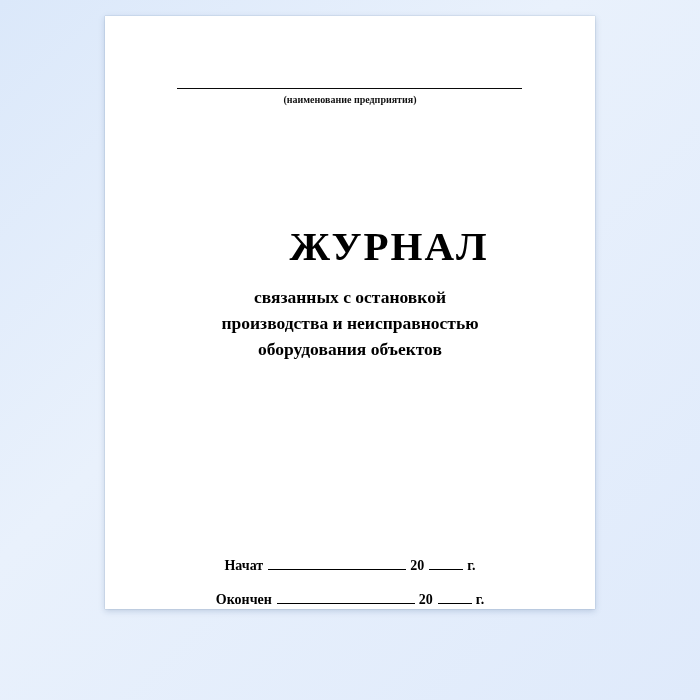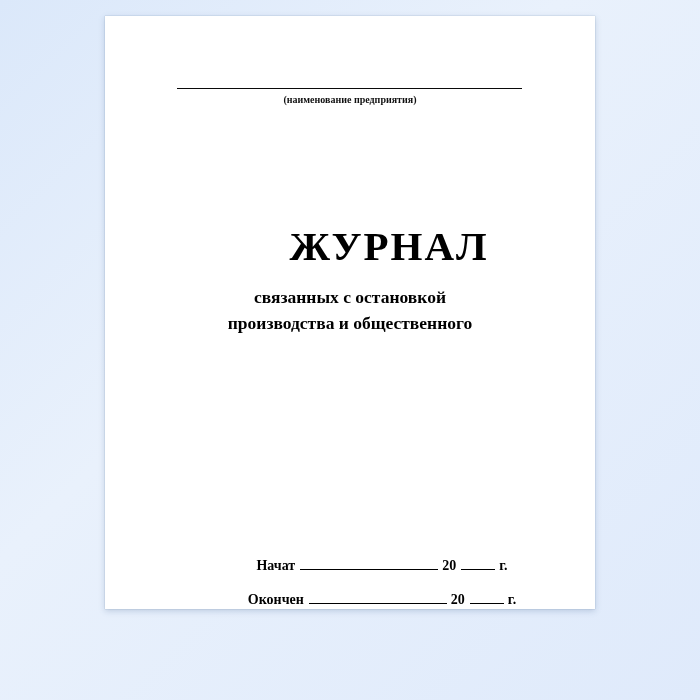--- a/index.html
+++ b/index.html
@@ -83,21 +83,20 @@
   }
   
   .field-row {
     position: absolute;
     width: 490px;
     font-size: 14px;
     font-weight: bold;
     color: #000;
     text-align: center;
     white-space: nowrap;
-    padding-left: 32px;
   }
   .field-row.started { top: 540px; }
   .field-row.finished { top: 574px; }
   .f-label { display: inline-block; }
   .f-line-long {
     display: inline-block;
     width: 138px;
     border-bottom: 1.2px solid #000;
     margin: 0 4px 0 5px;
     height: 13px;
@@ -121,21 +120,22 @@
   <div id="page">
     <div class="inner">
 
       <div class="org-rule"></div>
       <div class="org-caption">(наименование предприятия)</div>
 
       <div class="title">ЖУРНАЛ</div>
 
       <div class="subtitle">
         <div>связанных с остановкой</div>
-        <div>производства и общественного</div>
+        <div>производства и неисправностью</div>
+        <div>оборудования объектов</div>
       </div>
 
       <div class="field-row started">
         <span class="f-label">Начат</span><span class="f-line-long"></span><span class="f-year">20</span><span class="f-line-short"></span><span class="f-g">г.</span>
       </div>
 
       <div class="field-row finished">
         <span class="f-label">Окончен</span><span class="f-line-long"></span><span class="f-year">20</span><span class="f-line-short"></span><span class="f-g">г.</span>
       </div>
 

